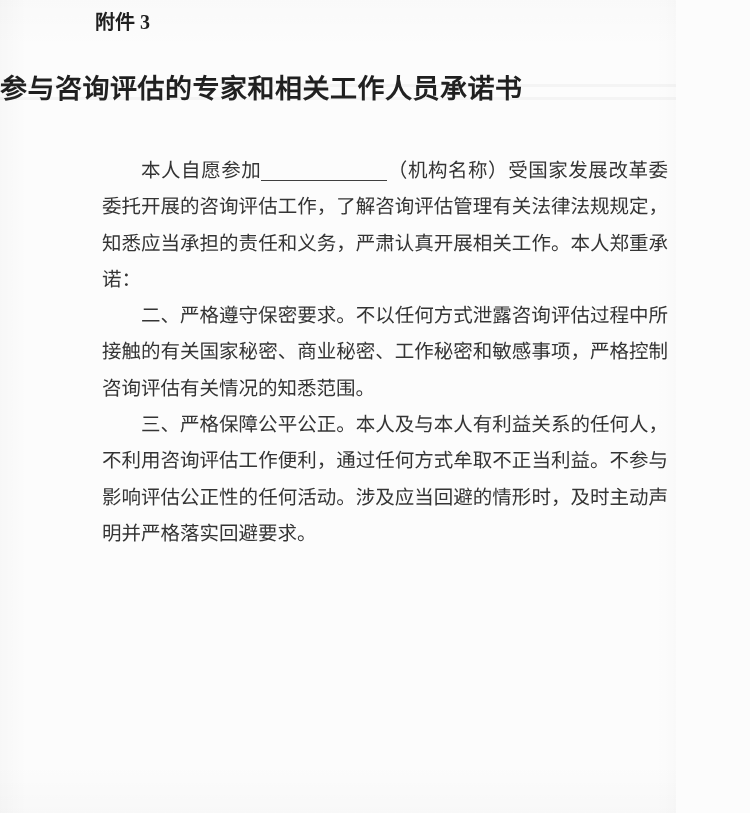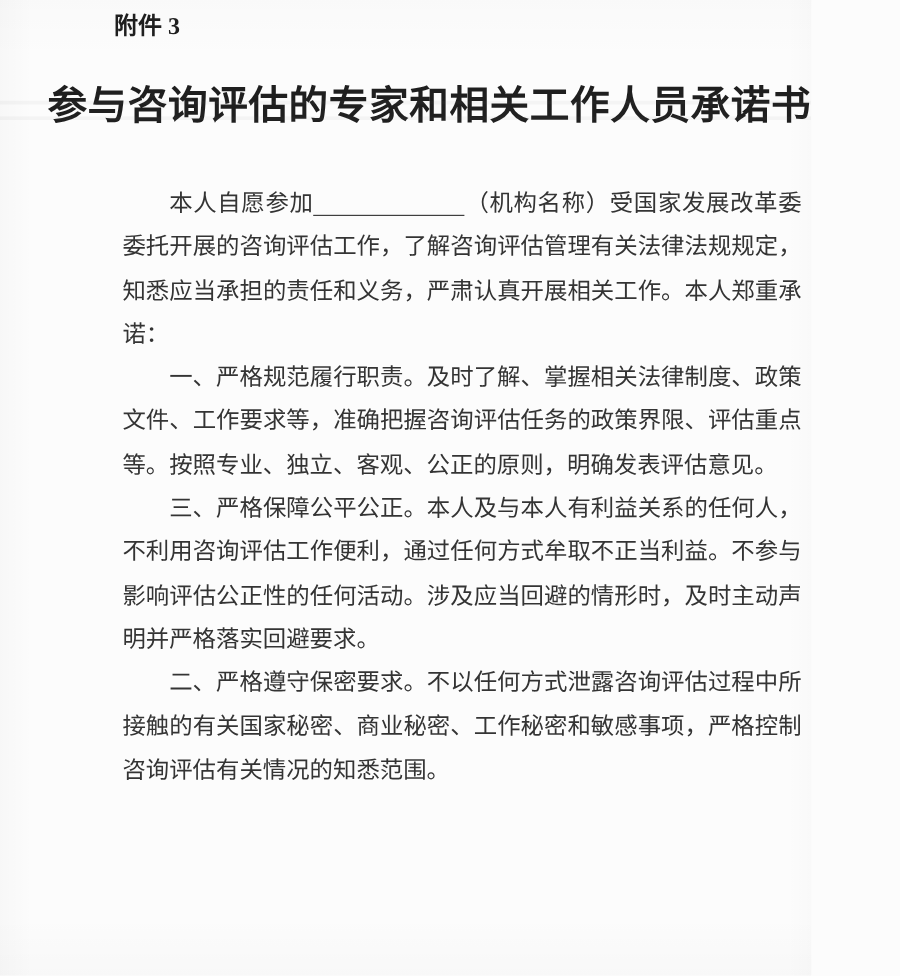--- a/index.html
+++ b/index.html
@@ -43,22 +43,22 @@
   .attachment {
     margin: 0 0 0 95px;
     padding-top: 9px;
     font-size: 20px;
     line-height: 26px;
     font-weight: 600;
     color: var(--title);
   }
   .title {
     margin: 37px 0 0 0;
-    text-align: right;
-    font-size: 33px;
+    text-align: left;
+    font-size: 27px;
     line-height: 35px;
     font-weight: 700;
     color: var(--title);
     letter-spacing: 0.5px;
   }
   .doc-body {
     width: 566px;
     margin: 46px 89px 0 102px;
     font-size: 19.5px;
     line-height: 36.3px;
@@ -84,17 +84,16 @@
 <div class="page">
   <div class="scan-streak streak-1"></div>
   <div class="scan-streak streak-2"></div>
 
   <div class="attachment">附件 3</div>
 
   <h1 class="title">参与咨询评估的专家和相关工作人员承诺书</h1>
 
   <div class="doc-body" id="doc-body">
       <p class="para"><span>本人自愿参加</span><span class="blank"></span><span>（机构名称）受国家发展改革委委托开展的咨询评估工作，了解咨询评估管理有关法律法规规定，知悉应当承担的责任和义务，严肃认真开展相关工作。本人郑重承诺：</span></p>
-      <p class="para"><span>一、严格规范履行职责。及时了解、掌握相关法律制度、政策文件、工作要求等，准确把握咨询评估任务的政策界限、评估重点等。按照专业、独立、客观、公正的原则，明确发表评估意见。</span></p>
+      <p class="para"><span>二、严格遵守保密要求。不以任何方式泄露咨询评估过程中所接触的有关国家秘密、商业秘密、工作秘密和敏感事项，严格控制咨询评估有关情况的知悉范围。</span></p>
       <p class="para"><span>三、严格保障公平公正。本人及与本人有利益关系的任何人，不利用咨询评估工作便利，通过任何方式牟取不正当利益。不参与影响评估公正性的任何活动。涉及应当回避的情形时，及时主动声明并严格落实回避要求。</span></p>
-      <p class="para"><span>二、严格遵守保密要求。不以任何方式泄露咨询评估过程中所接触的有关国家秘密、商业秘密、工作秘密和敏感事项，严格控制咨询评估有关情况的知悉范围。</span></p>
     </div>
 </div>
 
 </body></html>

